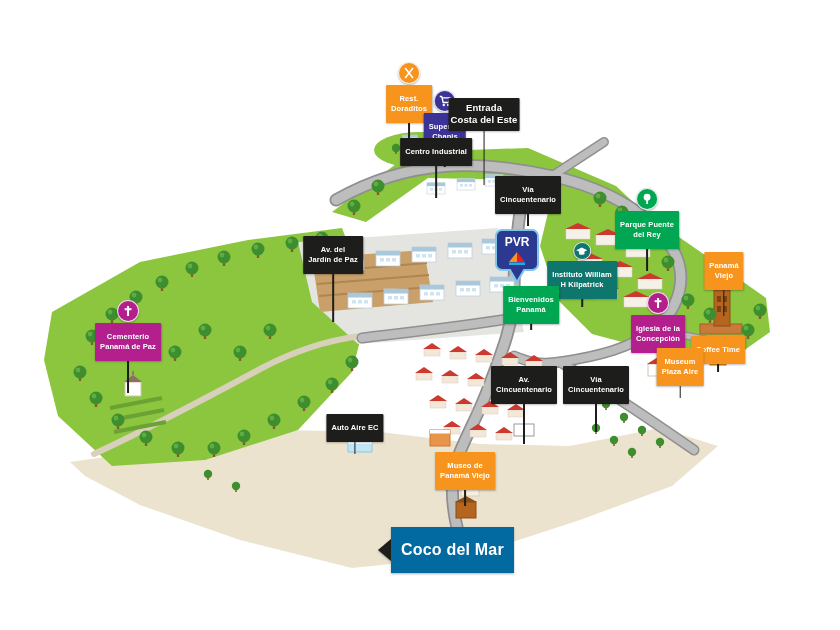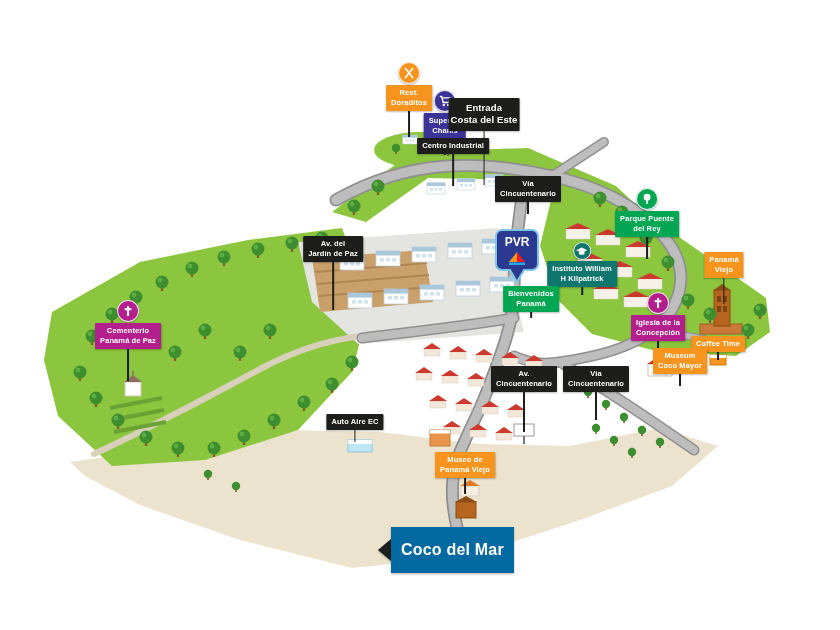--- a/index.html
+++ b/index.html
@@ -1,20 +1,20 @@
 <!DOCTYPE html>
 <html><head>
 <meta charset="utf-8">
 <style>
   * { margin:0; padding:0; box-sizing:border-box; }
   html,body { width:840px; height:630px; background:#ffffff; font-family:"Liberation Sans", sans-serif; }
   .stage { position:relative; width:840px; height:630px; background:#ffffff; overflow:hidden; }
   .terrain { position:absolute; left:0; top:0; }
   .flag { position:absolute; display:flex; flex-direction:column; align-items:center; transform:translateX(-50%); z-index:6; }
-  .box { color:#fff; font-weight:700; font-size:7.5px; line-height:1.3; text-align:center; padding:3px 5px;
+  .box { color:#fff; font-weight:700; font-size:7.5px; line-height:1.3; text-align:center; padding:9px 5px;
          white-space:pre-line; border-radius:1px; letter-spacing:.1px; box-shadow:0 1px 2px rgba(0,0,0,.25); }
   .box.big { font-size:9.5px; padding:4px 2px; }
   .pole { width:1.5px; background:#1d1d1b; }
   .ic { width:22px; height:22px; border-radius:50%; display:flex; align-items:center; justify-content:center;
         margin-bottom:1px; box-shadow:0 1px 2px rgba(0,0,0,.3); border:1.5px solid rgba(255,255,255,.85); }
   .bg-black   { background:#1d1d1b; }
   .bg-orange  { background:#f7941e; }
   .bg-green   { background:#00a651; }
   .bg-magenta { background:#b3208e; }
   .bg-indigo  { background:#3c3399; }
@@ -266,21 +266,21 @@
 Chanis</div>
     <div class="pole" style="height:16px;"></div>
   </div>
 
   <div class="flag" style="left:484px; top:98px;">
     <div class="box bg-black big">Entrada
 Costa del Este</div>
     <div class="pole" style="height:54px;"></div>
   </div>
 
-  <div class="flag" style="left:453px; top:138px;">
+  <div class="flag" style="left:436px; top:138px;">
     <div class="box bg-black">Centro Industrial</div>
     <div class="pole" style="height:32px;"></div>
   </div>
 
   <div class="flag" style="left:528px; top:176px;">
     <div class="box bg-black">Vía
 Cincuentenario</div>
     <div class="pole" style="height:12px;"></div>
   </div>
 
@@ -360,21 +360,21 @@
     <div class="pole" style="height:14px;"></div>
   </div>
 
   <div class="flag" style="left:718px; top:336px;">
     <div class="box bg-orange">Coffee Time</div>
     <div class="pole" style="height:8px;"></div>
   </div>
 
   <div class="flag" style="left:680px; top:348px;">
     <div class="box bg-orange">Museum
-Coco Mayor</div>
+Plaza Aire</div>
     <div class="pole" style="height:12px;"></div>
   </div>
 
   <div class="flag" style="left:524px; top:366px;">
     <div class="box bg-black">Av.
 Cincuentenario</div>
     <div class="pole" style="height:40px;"></div>
   </div>
 
   <div class="flag" style="left:596px; top:366px;">

